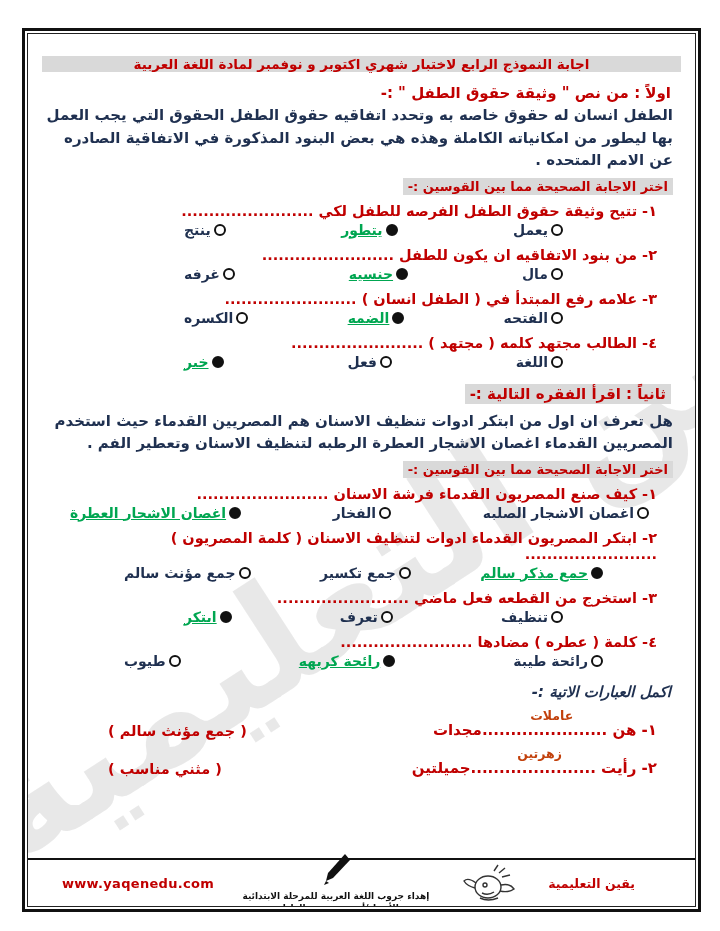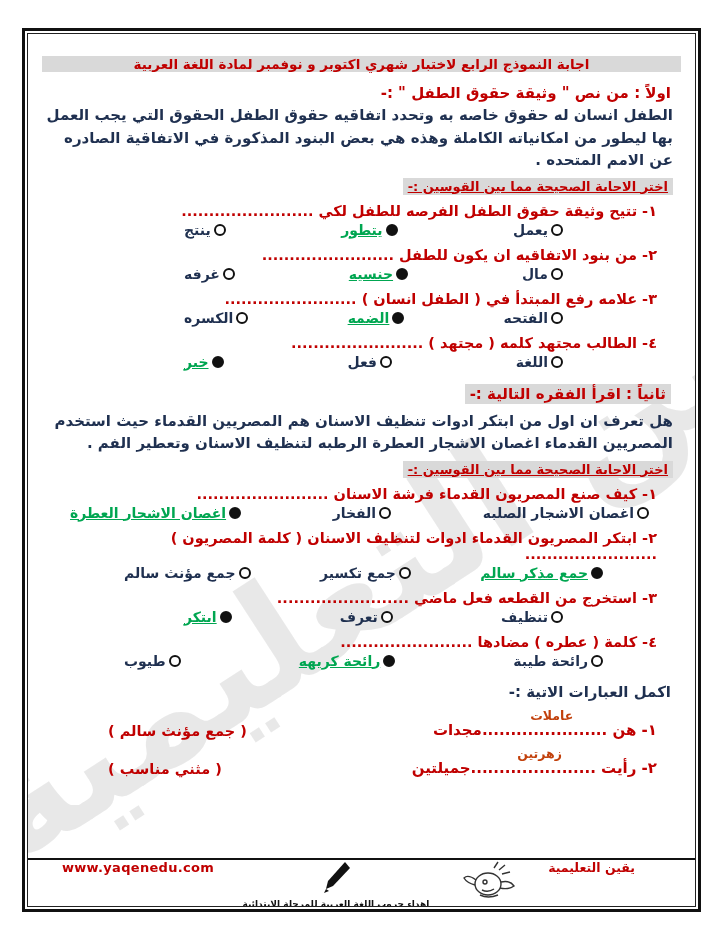--- a/index.html
+++ b/index.html
@@ -21,40 +21,40 @@
   .header-bar {
     position:relative; z-index:1; margin:22px 14px 0 14px; background:#d9d9d9;
     color:#c00000; font-weight:bold; font-size:13.5px; text-align:center;
     padding:0 2px; direction:rtl;
   }
   .content { position:relative; z-index:1; direction:rtl; text-align:right; padding:0 22px 0 16px; }
   .sec-heading { color:#c00000; font-weight:bold; font-size:15px; margin:12px 2px 2px 0; }
   .sec-heading.hl, .instruction { display:inline-block; background:#d9d9d9; padding:1px 5px; }
   .paragraph { color:#1f3050; font-weight:bold; font-size:15px; line-height:1.5; margin:2px 0 3px; }
   .instruction-row { margin:4px 0 0; }
-  .instruction { color:#c00000; font-weight:bold; font-size:13px;text-decoration:underline; }
+  .instruction { color:#c00000; font-weight:bold; font-size:13px; }
   .q-text { color:#c00000; font-weight:bold; font-size:14.5px; margin:8px 16px 3px 0; }
   .options { display:flex; justify-content:space-between; align-items:center; margin:3px 0 9px; padding:0 110px 0 140px; }
   .options.wide { padding:0 24px 0 26px; }
   .options.med  { padding:0 70px 0 80px; }
   .option { display:flex; align-items:center; gap:3px; }
   .radio { display:inline-block; width:12px; height:12px; border-radius:50%; border:2px solid #111; background:#fff; flex:none; }
   .radio.filled { background:#111; }
   .opt-label { color:#1f3050; font-weight:bold; font-size:14px; }
   .opt-label.correct { color:#00a651; text-decoration:underline; }
-  .complete-heading { color:#1f3050; font-weight:bold; font-size:15px; margin:14px 2px 4px 0; }
+  .complete-heading { color:#1f3050; font-weight:bold; font-size:15px; margin:14px 2px 4px 0;font-style:italic; }
   .complete-line { display:flex; justify-content:space-between; align-items:flex-end; margin:20px 16px 10px 0; padding-left:64px; }
   .cl-main { color:#c00000; font-weight:bold; font-size:15px; }
   .fill { position:relative; display:inline-block; }
   .fill-answer { position:absolute; top:-13px; right:34px; color:#c2410c; font-size:12.5px; font-weight:bold; white-space:nowrap; }
   .hint { color:#c00000; font-weight:bold; font-size:14.5px; white-space:nowrap; }
   .footer {
     position:absolute; bottom:0; left:0; right:0; height:48px; z-index:2;
     border-top:2px solid #111; background:#fff;
-    display:flex; justify-content:space-between;
+    display:flex; align-items:center; justify-content:space-between;
     padding:0 26px 0 34px; direction:ltr;
   }
   .footer-website { color:#c00000; font-weight:bold; font-size:13px; letter-spacing:.3px; }
   .dedication-group { display:flex; align-items:center; gap:4px;flex-direction:column; }
   .dedication { direction:rtl; text-align:center; color:#111; font-weight:bold; font-size:9px; line-height:1.35; }
   .footer-brand { color:#c00000; font-weight:bold; font-size:12.5px; margin-right:34px; }
   svg { display:block; }
 </style>
 </head>
 <body>

